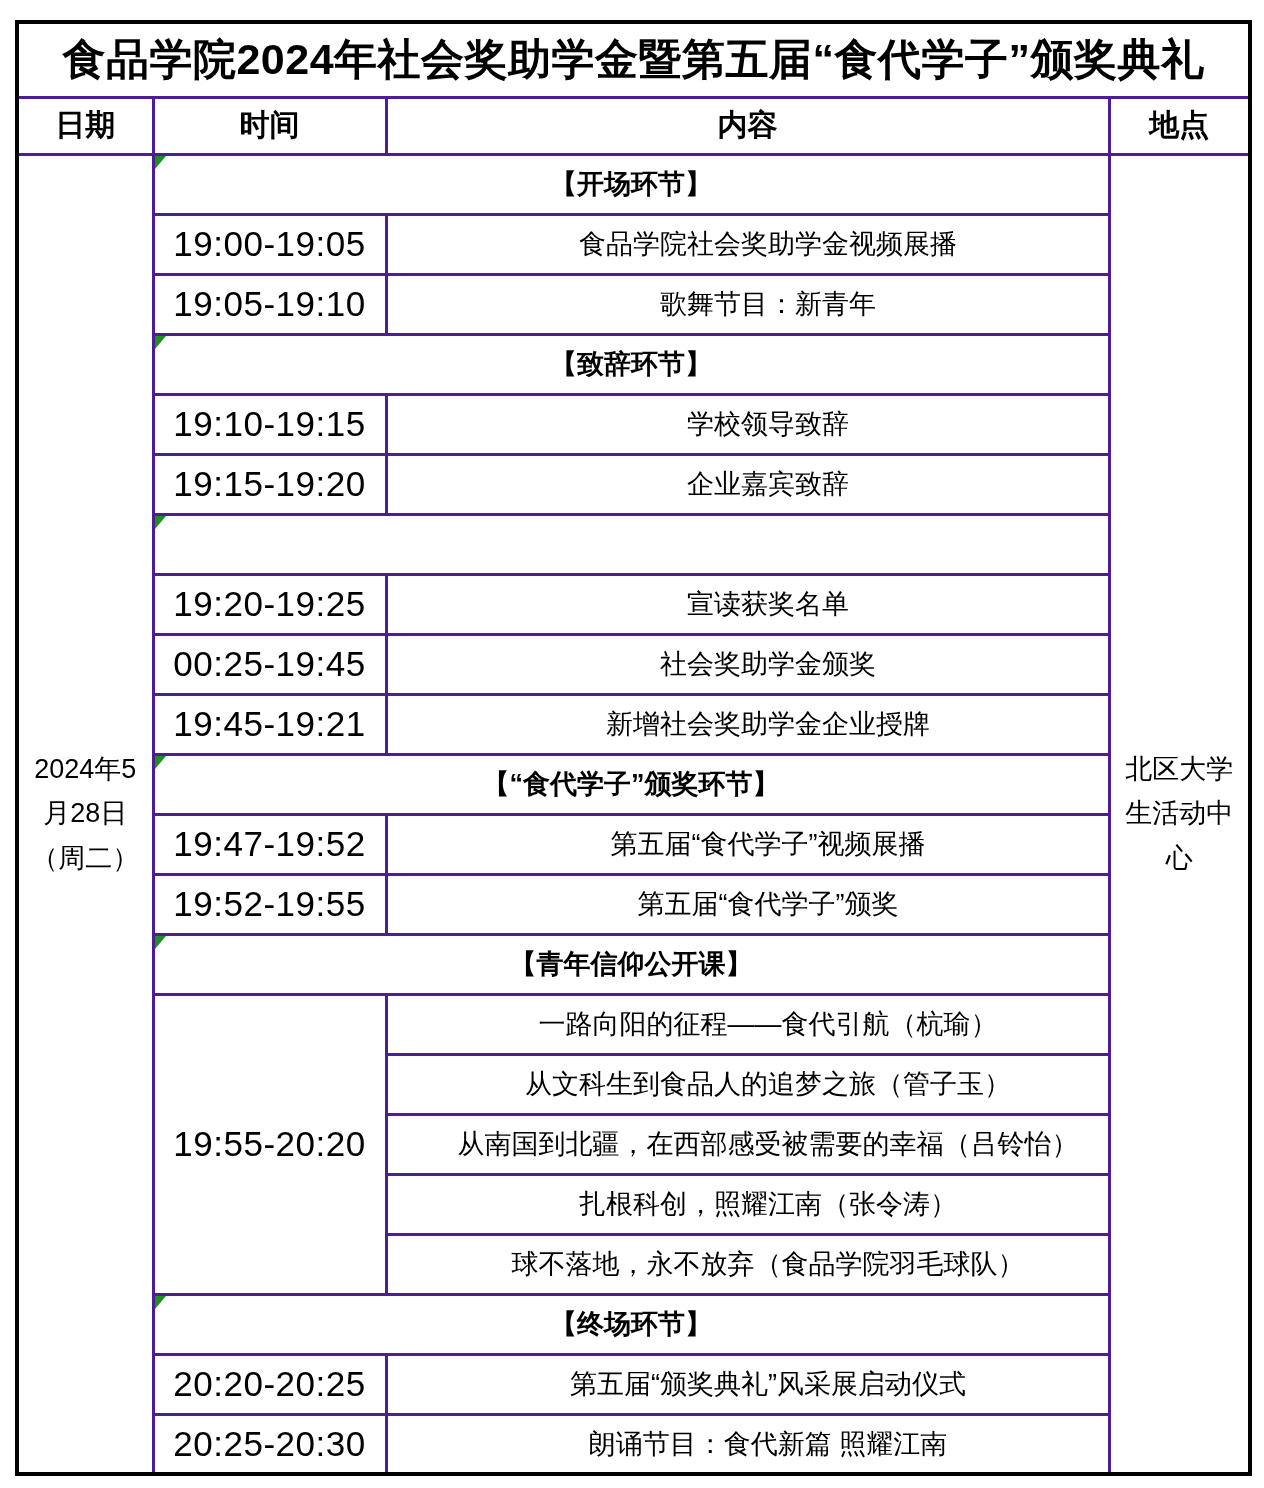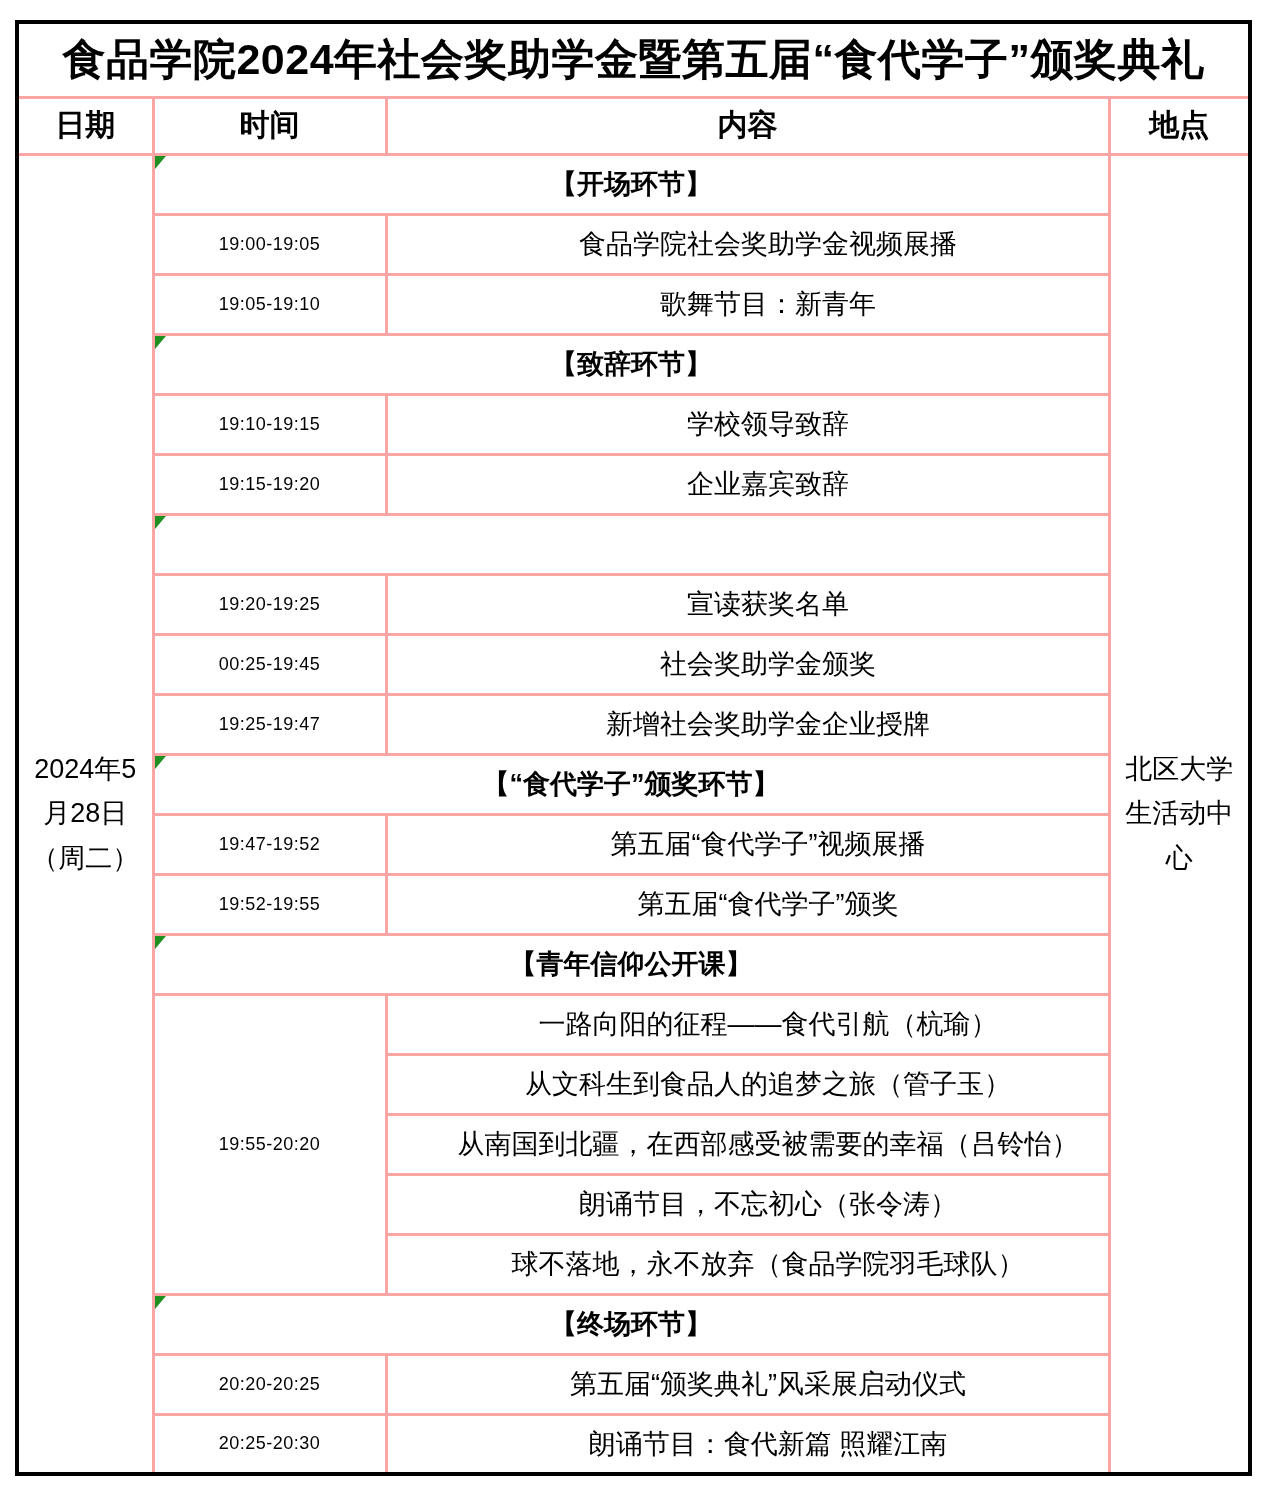--- a/index.html
+++ b/index.html
@@ -11,39 +11,39 @@
     color: #000000;
   }
   table.schedule {
     border-collapse: collapse;
     table-layout: fixed;
     width: 1233px;
     margin: 20px 0 0 15px;
     border: 4px solid #000;
   }
   td, th {
-    border: 3px solid #fca5a5;
+    border: 3px solid #4c1d95;
     text-align: center;
     vertical-align: middle;
     padding: 0 4px;
     overflow: hidden;
   }
   tr.title-row { height: 75px; }
   td.title-cell {
     font-size: 43px;
     font-weight: bold;
     letter-spacing: 0.5px;
     white-space: nowrap;
   }
   tr.header-row { height: 57px; }
   tr.header-row th { font-size: 30px; font-weight: bold; }
   tbody tr { height: 60px; }
   tbody td { font-size: 27px; }
   td.time-cell {
-    font-size: 18px;
+    font-size: 35px;
     letter-spacing: 0.5px;
     white-space: nowrap;
   }
   td.content-cell { white-space: nowrap; padding-left: 45px; }
   td.section-cell {
     font-weight: bold;
     position: relative;
   }
   td.date-cell, td.location-cell {
     white-space: pre-line;
@@ -113,21 +113,21 @@
       </tr>
       <tr>
         <td class="time-cell">19:20-19:25</td>
         <td class="content-cell">宣读获奖名单</td>
       </tr>
       <tr>
         <td class="time-cell">00:25-19:45</td>
         <td class="content-cell">社会奖助学金颁奖</td>
       </tr>
       <tr>
-        <td class="time-cell">19:25-19:47</td>
+        <td class="time-cell">19:45-19:21</td>
         <td class="content-cell">新增社会奖助学金企业授牌</td>
       </tr>
       <tr>
         <td class="section-cell" colspan="2"><span class="tri" style="border-top-color: rgb(31, 143, 31);"></span><span>【“食代学子”颁奖环节】</span></td>
       </tr>
       <tr>
         <td class="time-cell">19:47-19:52</td>
         <td class="content-cell">第五届“食代学子”视频展播</td>
       </tr>
       <tr>
@@ -141,21 +141,21 @@
         <td class="time-cell" rowspan="5">19:55-20:20</td>
         <td class="content-cell">一路向阳的征程——食代引航（杭瑜）</td>
       </tr>
       <tr>
         <td class="content-cell">从文科生到食品人的追梦之旅（管子玉）</td>
       </tr>
       <tr>
         <td class="content-cell">从南国到北疆，在西部感受被需要的幸福（吕铃怡）</td>
       </tr>
       <tr>
-        <td class="content-cell">朗诵节目，不忘初心（张令涛）</td>
+        <td class="content-cell">扎根科创，照耀江南（张令涛）</td>
       </tr>
       <tr>
         <td class="content-cell">球不落地，永不放弃（食品学院羽毛球队）</td>
       </tr>
       <tr>
         <td class="section-cell" colspan="2"><span class="tri" style="border-top-color: rgb(31, 143, 31);"></span><span>【终场环节】</span></td>
       </tr>
       <tr>
         <td class="time-cell">20:20-20:25</td>
         <td class="content-cell">第五届“颁奖典礼”风采展启动仪式</td>

